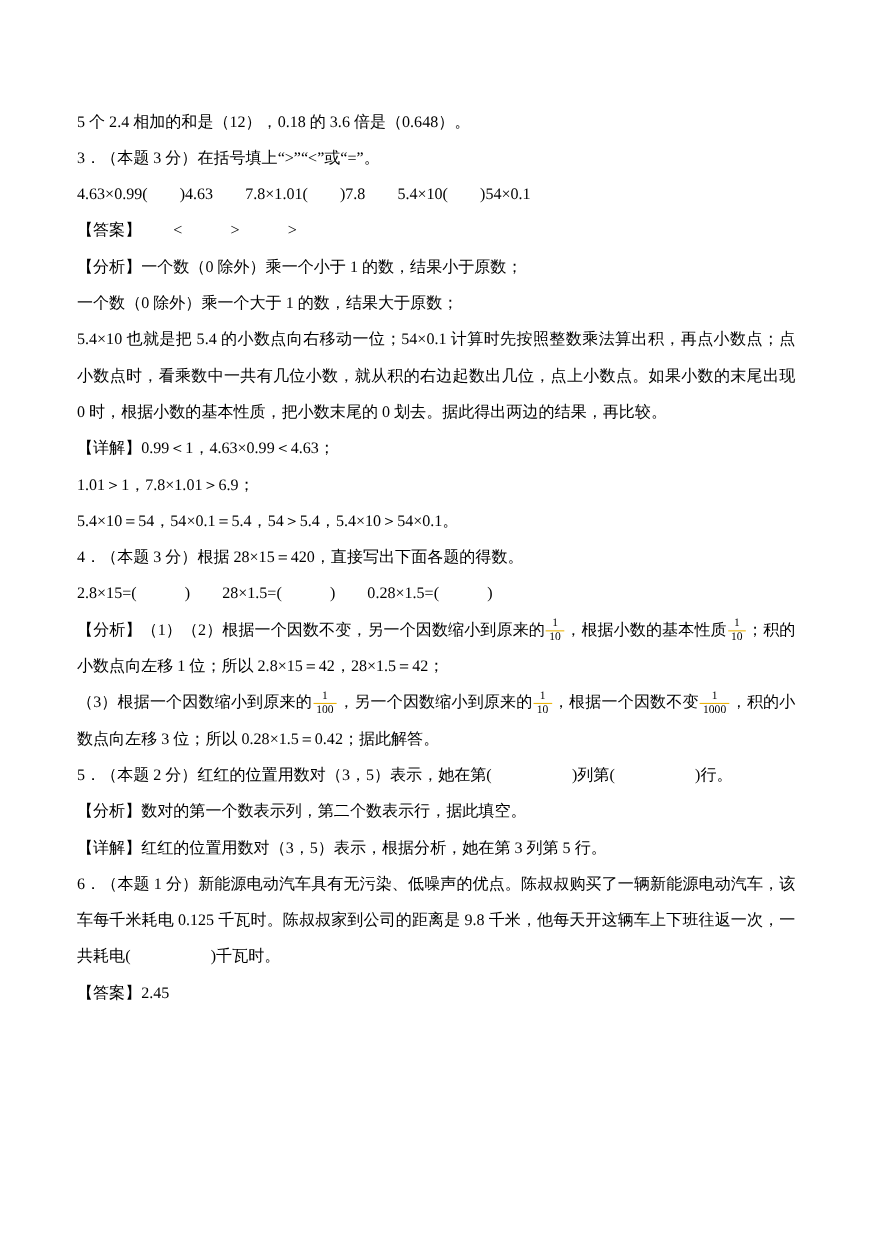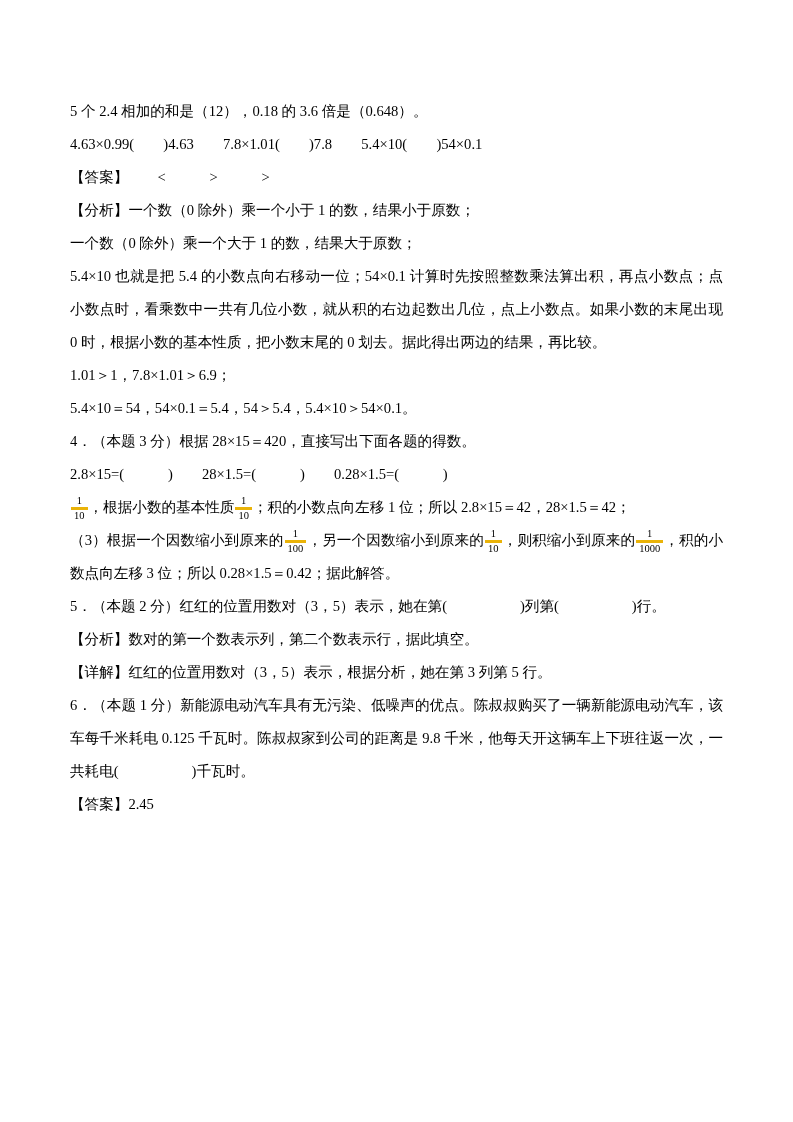--- a/index.html
+++ b/index.html
@@ -26,36 +26,38 @@
   }
   .frac {
     display: inline-block;
     vertical-align: middle;
     text-align: center;
     font-size: 0.72em;
     line-height: 1.15;
     margin: 0 1px;
   }
   .frac .num, .frac .den { display: block; padding: 0 3px; }
-  .frac .den { border-top: 3px solid #eab308; }
+  .frac .den { border-top: 1px solid #eab308; }
 </style>
 </head>
 <body style="background: rgb(255, 255, 255); color: rgb(0, 0, 0);">
 
 <div class="page">
     <p class="para"><span>5 个 2.4 相加的和是（12），0.18 的 3.6 倍是（0.648）。</span></p>
+    <p class="para"><span>3．（本题 3 分）在括号填上“&gt;”“&lt;”或“=”。</span></p>
     <p class="para"><span>4.63×0.99(　　)4.63　　7.8×1.01(　　)7.8　　5.4×10(　　)54×0.1</span></p>
     <p class="para"><span>【答案】　　&lt;　　　&gt;　　　&gt;</span></p>
     <p class="para"><span>【分析】一个数（0 除外）乘一个小于 1 的数，结果小于原数；</span></p>
     <p class="para"><span>一个数（0 除外）乘一个大于 1 的数，结果大于原数；</span></p>
     <p class="para"><span>5.4×10 也就是把 5.4 的小数点向右移动一位；54×0.1 计算时先按照整数乘法算出积，再点小数点；点小数点时，看乘数中一共有几位小数，就从积的右边起数出几位，点上小数点。如果小数的末尾出现 0 时，根据小数的基本性质，把小数末尾的 0 划去。据此得出两边的结果，再比较。</span></p>
+    <p class="para"><span>【详解】0.99＜1，4.63×0.99＜4.63；</span></p>
     <p class="para"><span>1.01＞1，7.8×1.01＞6.9；</span></p>
     <p class="para"><span>5.4×10＝54，54×0.1＝5.4，54＞5.4，5.4×10＞54×0.1。</span></p>
     <p class="para"><span>4．（本题 3 分）根据 28×15＝420，直接写出下面各题的得数。</span></p>
     <p class="para"><span>2.8×15=(　　　)　　28×1.5=(　　　)　　0.28×1.5=(　　　)</span></p>
-    <p class="para"><span class="frac"><span class="num">1</span><span class="den">10</span></span><span>，根据小数的基本性质</span><span class="frac"><span class="num">1</span><span class="den">10</span></span><span>；积的小数点向左移 1 位；所以 2.8×15＝42，28×1.5＝42；</span></p>
-    <p class="para"><span>（3）根据一个因数缩小到原来的</span><span class="frac"><span class="num">1</span><span class="den">100</span></span><span>，另一个因数缩小到原来的</span><span class="frac"><span class="num">1</span><span class="den">10</span></span><span>，则积缩小到原来的</span><span class="frac"><span class="num">1</span><span class="den">1000</span></span><span>，积的小数点向左移 3 位；所以 0.28×1.5＝0.42；据此解答。</span></p>
+    <p class="para"><span>【分析】（1）（2）根据一个因数不变，另一个因数缩小到原来的</span><span class="frac"><span class="num">1</span><span class="den">10</span></span><span>，根据小数的基本性质</span><span class="frac"><span class="num">1</span><span class="den">10</span></span><span>；积的小数点向左移 1 位；所以 2.8×15＝42，28×1.5＝42；</span></p>
+    <p class="para"><span>（3）根据一个因数缩小到原来的</span><span class="frac"><span class="num">1</span><span class="den">100</span></span><span>，另一个因数缩小到原来的</span><span class="frac"><span class="num">1</span><span class="den">10</span></span><span>，根据一个因数不变</span><span class="frac"><span class="num">1</span><span class="den">1000</span></span><span>，积的小数点向左移 3 位；所以 0.28×1.5＝0.42；据此解答。</span></p>
     <p class="para"><span>5．（本题 2 分）红红的位置用数对（3，5）表示，她在第(　　　　　)列第(　　　　　)行。</span></p>
     <p class="para"><span>【分析】数对的第一个数表示列，第二个数表示行，据此填空。</span></p>
     <p class="para"><span>【详解】红红的位置用数对（3，5）表示，根据分析，她在第 3 列第 5 行。</span></p>
     <p class="para"><span>6．（本题 1 分）新能源电动汽车具有无污染、低噪声的优点。陈叔叔购买了一辆新能源电动汽车，该车每千米耗电 0.125 千瓦时。陈叔叔家到公司的距离是 9.8 千米，他每天开这辆车上下班往返一次，一共耗电(　　　　　)千瓦时。</span></p>
     <p class="para"><span>【答案】2.45</span></p>
   </div>
 
 </body></html>

